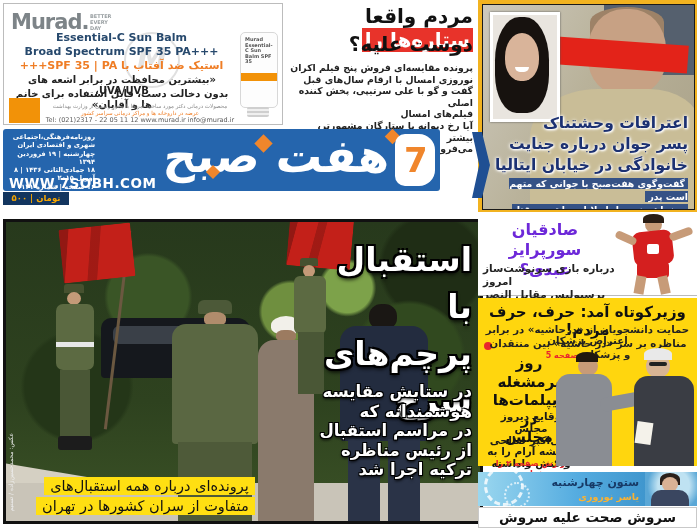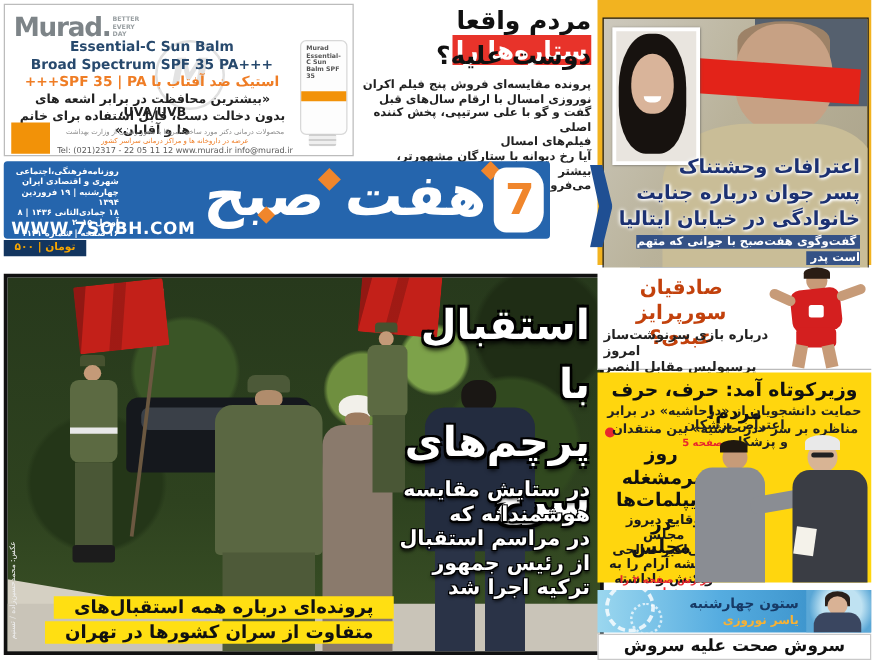--- a/index.html
+++ b/index.html
@@ -27,21 +27,21 @@
   .tube-band{position:absolute;left:0;top:40px;width:100%;height:8px;background:#f29208;}
   
   #top-story{left:287px;top:2px;width:188px;height:125px;}
   .ts-line1{right:2px;top:2px;font-size:20px;font-weight:bold;color:#111;text-align:right;width:184px;}
   .ts-red{background:#e8332a;color:#fff;padding:0 3px;}
   .ts-line2{right:2px;top:30px;font-size:20px;font-weight:bold;color:#111;text-align:right;width:184px;}
   .ts-body{right:2px;top:60px;width:184px;font-size:9.3px;font-weight:bold;color:#222;text-align:right;line-height:11.6px;}
   .ts-page{color:#e8262d;}
   
   #crime{left:478px;top:0;width:219px;height:212px;background:#f2b320;box-sizing:border-box;padding:4px;}
-  #crime-inner{position:relative;width:100%;height:100%;background:linear-gradient(120deg,#cdc9bd 0%,#b9b29a 45%,#a9a188 100%);border:1px solid #1a1a1a;overflow:hidden;margin-top:10px;}
+  #crime-inner{position:relative;width:100%;height:100%;background:linear-gradient(120deg,#cdc9bd 0%,#b9b29a 45%,#a9a188 100%);border:1px solid #1a1a1a;overflow:hidden;}
   .cr-bgcorner{position:absolute;right:0;top:0;width:90px;height:70px;background:#55606e;border-radius:0 0 0 60px;}
   .cr-head{position:absolute;right:28px;top:4px;width:78px;height:86px;background:#c7a184;border-radius:46% 46% 42% 42%;}
   .cr-scalp{position:absolute;right:30px;top:2px;width:74px;height:30px;background:#9d8267;border-radius:50% 50% 0 0;}
   .cr-bar{position:absolute;right:6px;top:36px;width:132px;height:28px;background:#e32319;transform:rotate(4deg);}
   .cr-shirt{position:absolute;right:-6px;top:84px;width:170px;height:120px;background:#c9bd97;border-radius:40% 30% 0 0;}
   .cr-inset{position:absolute;left:7px;top:7px;width:64px;height:104px;background:#e9e5df;border:3px solid #fff;box-shadow:0 0 2px #555;}
   .cr-hair{position:absolute;left:2px;top:2px;width:54px;height:96px;background:#17120f;border-radius:45% 45% 40% 40%;}
   .cr-face{position:absolute;left:12px;top:18px;width:34px;height:48px;background:#d9b49a;border-radius:50% 50% 45% 45%;}
   .cr-smile{position:absolute;left:22px;top:52px;width:14px;height:5px;background:#fff;border-radius:0 0 8px 8px;}
   .cr-title{position:absolute;right:6px;top:108px;width:200px;text-align:right;font-size:15.5px;line-height:21px;font-weight:bold;color:#1c3172;
@@ -78,25 +78,25 @@
            clip-path:polygon(0 28%,100% 72%,100% 100%,0 100%);}
   .flag{position:absolute;background:#c32019;border-radius:2px;
         background-image:linear-gradient(100deg,rgba(0,0,0,.25) 0 12%,rgba(0,0,0,0) 13% 40%,rgba(0,0,0,.18) 41% 52%,rgba(0,0,0,0) 53%);}
   .pole{position:absolute;width:3px;background:#6b5840;}
   .fig{position:absolute;}
   .ph-headline{right:8px;top:14px;width:165px;text-align:right;font-size:33px;line-height:47px;font-weight:bold;color:#fff;
        text-shadow:2px 2px 0 #000,-2px 2px 0 #000,2px -2px 0 #000,-2px -2px 0 #000,0 3px 4px #000;}
   .ph-sub{right:8px;top:160px;width:170px;text-align:right;font-size:16.5px;line-height:19.5px;font-weight:bold;color:#fff;
        text-shadow:1px 1px 0 #000,-1px 1px 0 #000,1px -1px 0 #000,-1px -1px 0 #000,0 2px 3px #000;}
   .ph-cap{left:30px;bottom:6px;text-align:right;}
-  .ph-cap span{display:inline-block;background:#ffdf12;color:#111;font-size:14.5px;font-weight:bold;padding:1px 16px;margin-top:2px;}
+  .ph-cap span{display:inline-block;background:#ffdf12;color:#111;font-size:14.5px;font-weight:normal;padding:1px 6px;margin-top:2px;}
   .ph-credit{left:1px;bottom:10px;color:#eee;font-size:6px;writing-mode:vertical-rl;transform:rotate(180deg);letter-spacing:1px;}
   
   #sport{left:478px;top:214px;width:219px;height:82px;background:#fff;border-bottom:1px solid #bbb;box-sizing:border-box;}
-  .sp-title{right:90px;top:6px;width:124px;text-align:center;font-size:16px;line-height:20px;font-weight:bold;color:#c2410c;}
+  .sp-title{right:90px;top:6px;width:124px;text-align:center;font-size:16px;line-height:20px;font-weight:bold;color:#6d28d9;}
   .sp-sub{right:78px;top:48px;width:136px;text-align:left;font-size:10.5px;line-height:13px;font-weight:bold;color:#222;}
   .sp-page{color:#e8262d;font-size:8px;}
   
   #politics{left:478px;top:298px;width:219px;height:168px;background:#ffd60e;box-sizing:border-box;}
   .po-title{left:0;top:5px;width:100%;text-align:center;font-size:15px;font-weight:bold;color:#111;}
   .po-sub1{left:0;top:26px;width:100%;text-align:center;font-size:10.2px;font-weight:bold;color:#222;}
   .po-sub2{left:10px;top:40px;width:200px;text-align:center;font-size:10.2px;font-weight:bold;color:#222;}
   .po-dot{left:6px;top:44px;width:8px;height:8px;border-radius:50%;background:#e8262d;}
   .po-page{color:#e8262d;font-size:8px;}
   .dp-title{right:122px;top:56px;width:92px;text-align:center;font-size:15px;line-height:18.5px;font-weight:bold;color:#111;}
@@ -254,21 +254,21 @@
 
     <div class="abs ph-headline rtl">
       <div>استقبال با</div>
       <div>پرچم‌های</div>
       <div>سرخ</div>
     </div>
     <div class="abs ph-sub rtl">
       <div>در ستایش مقایسه</div>
       <div>هوشمندانه که</div>
       <div>در مراسم استقبال</div>
-      <div>از رئیس جمهور</div>
+      <div>از رئیس مناظره</div>
       <div>ترکیه اجرا شد</div>
     </div>
     <div class="abs ph-cap rtl">
       <div><span>پرونده‌ای درباره همه استقبال‌های</span></div>
       <div><span>متفاوت از سران کشورها در تهران</span></div>
     </div>
     <div class="abs ph-credit">عکس: محمدحسین‌زاده / تسنیم</div>
   </div>
 
   <div id="sport" class="abs">

